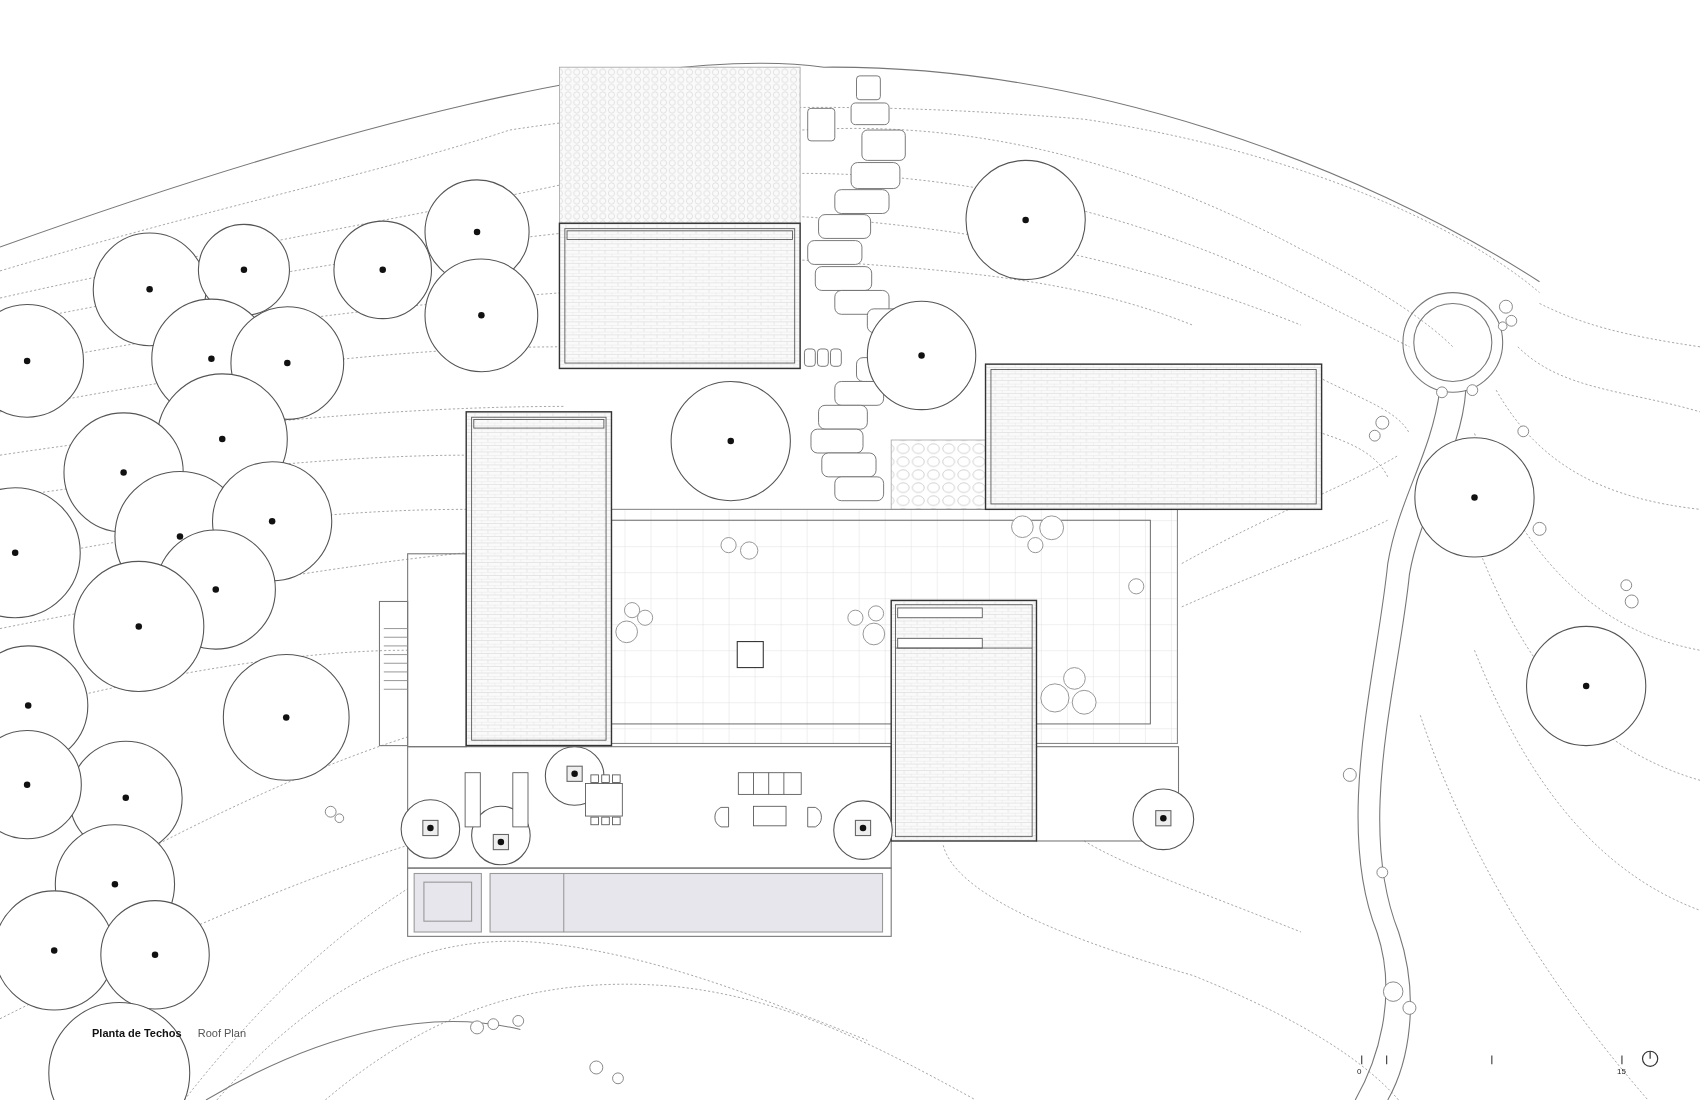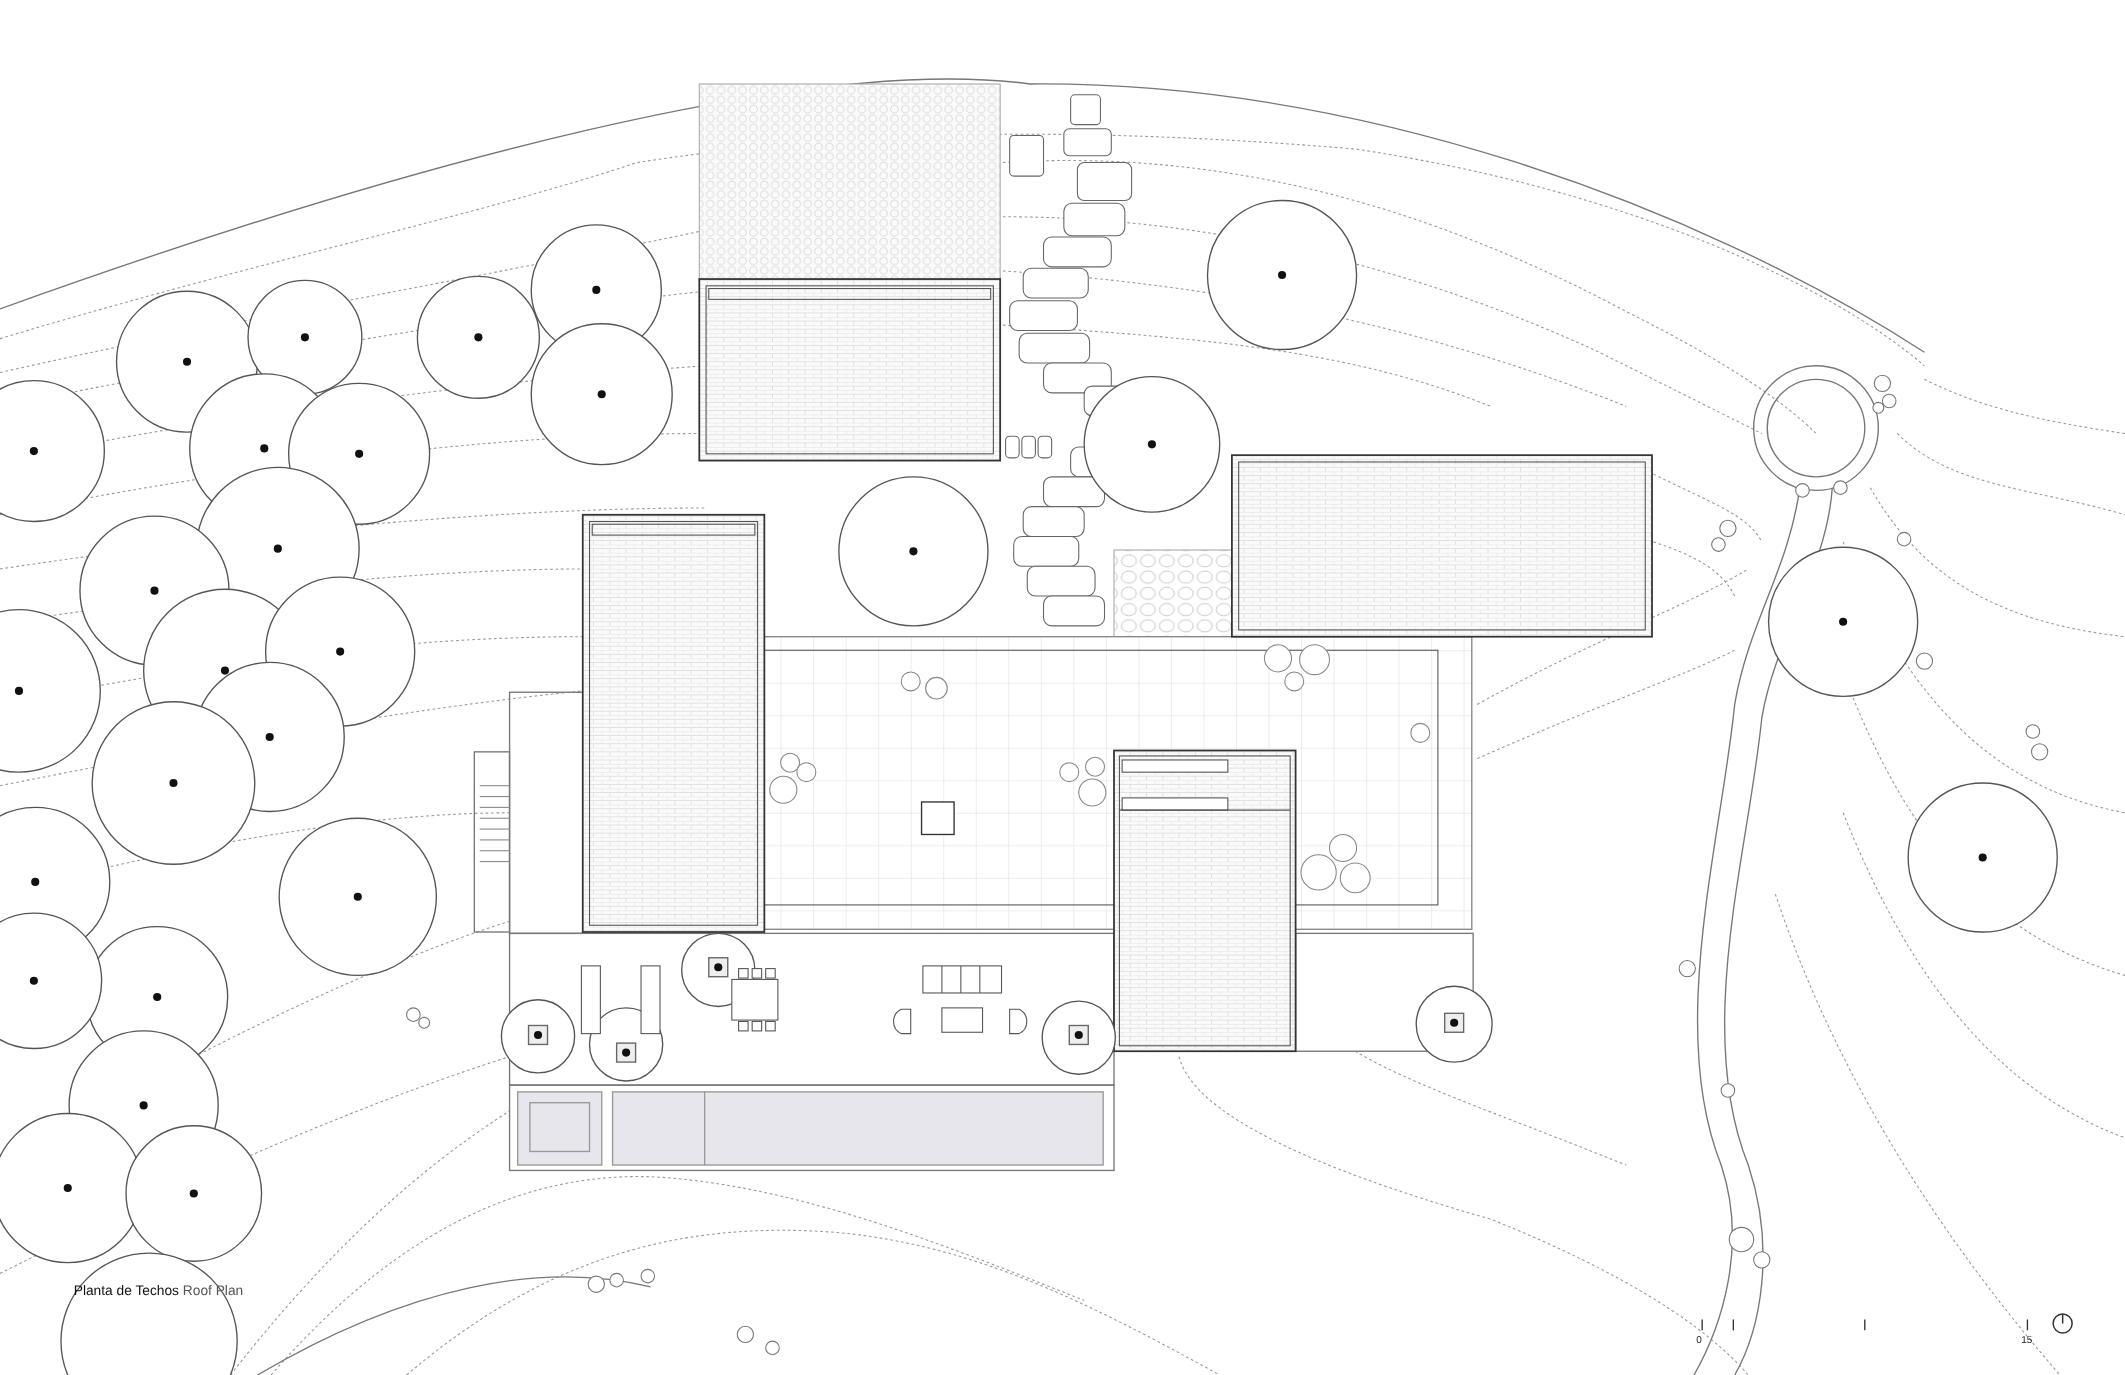--- a/index.html
+++ b/index.html
@@ -6,22 +6,22 @@
   body{width:1700px;height:1100px;overflow:hidden;position:relative;font-family:"Liberation Sans",sans-serif;}
   #plan{position:absolute;left:0;top:0;width:1700px;height:1100px;}
   .ln{fill:none;stroke:#777;stroke-width:1;}
   .dot{fill:none;stroke:#999;stroke-width:0.8;stroke-dasharray:2 2;}
   .tree{fill:#fff;stroke:#555;stroke-width:1;}
   .roof{fill:url(#brick);stroke:#333;stroke-width:1.3;}
   .roofin{fill:none;stroke:#555;stroke-width:0.8;}
   .grid{fill:url(#tile);stroke:#888;stroke-width:1;}
   .pool{fill:#e6e6ec;stroke:#999;stroke-width:1;}
   .cap{position:absolute;left:59px;top:1027px;font-size:11px;color:#222;}
-  .cap b{font-weight:normal;color:#111;}
-  .cap span{color:#555;}
+  .cap b{font-weight:bold;color:#111;margin-left:33px;}
+  .cap span{color:#555;margin-left:13px;}
   .scale-lbl{position:absolute;font-size:8px;color:#222;}
 </style>
 </head>
 <body>
 
 <svg id="plan" viewBox="0 0 1568 1015" preserveAspectRatio="none" xmlns="http://www.w3.org/2000/svg">
   <defs>
     <pattern id="brick" width="12" height="6" patternUnits="userSpaceOnUse">
       <rect width="12" height="6" fill="#fafafa"></rect>
       <path d="M0 0H12M0 3H12M0 0V3M6 3V6" stroke="#ddd" stroke-width="0.6" fill="none"></path>

